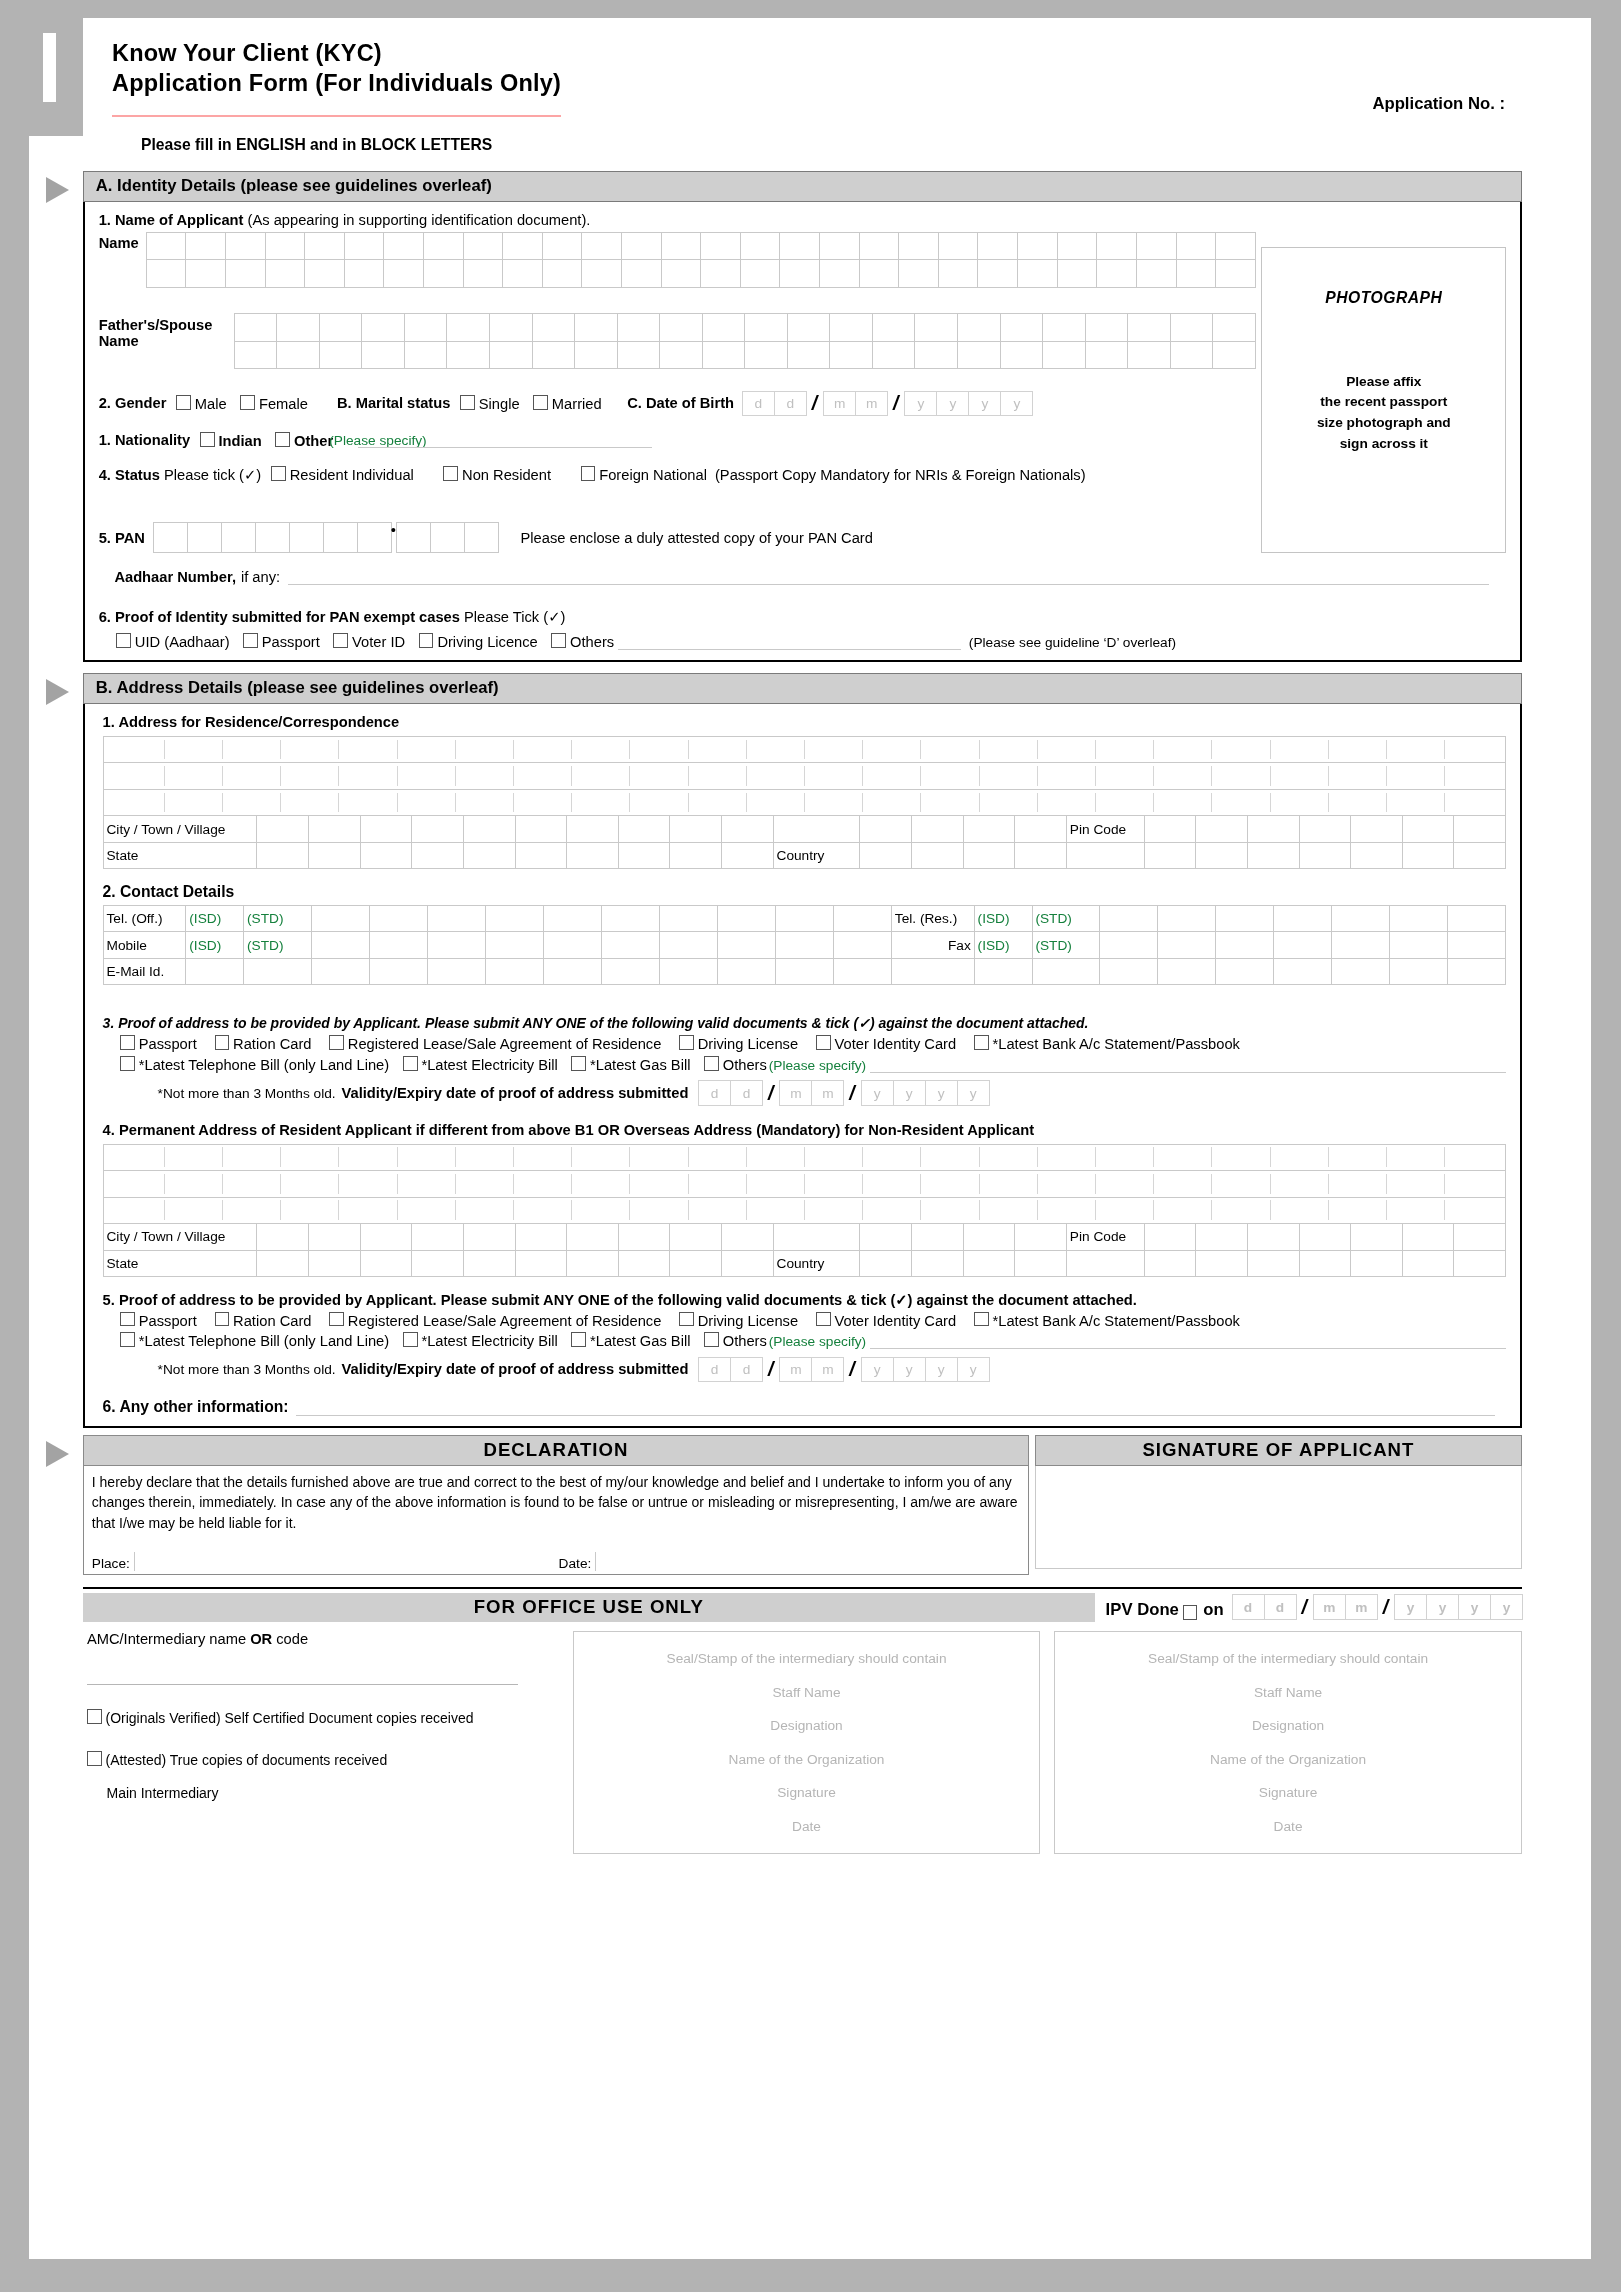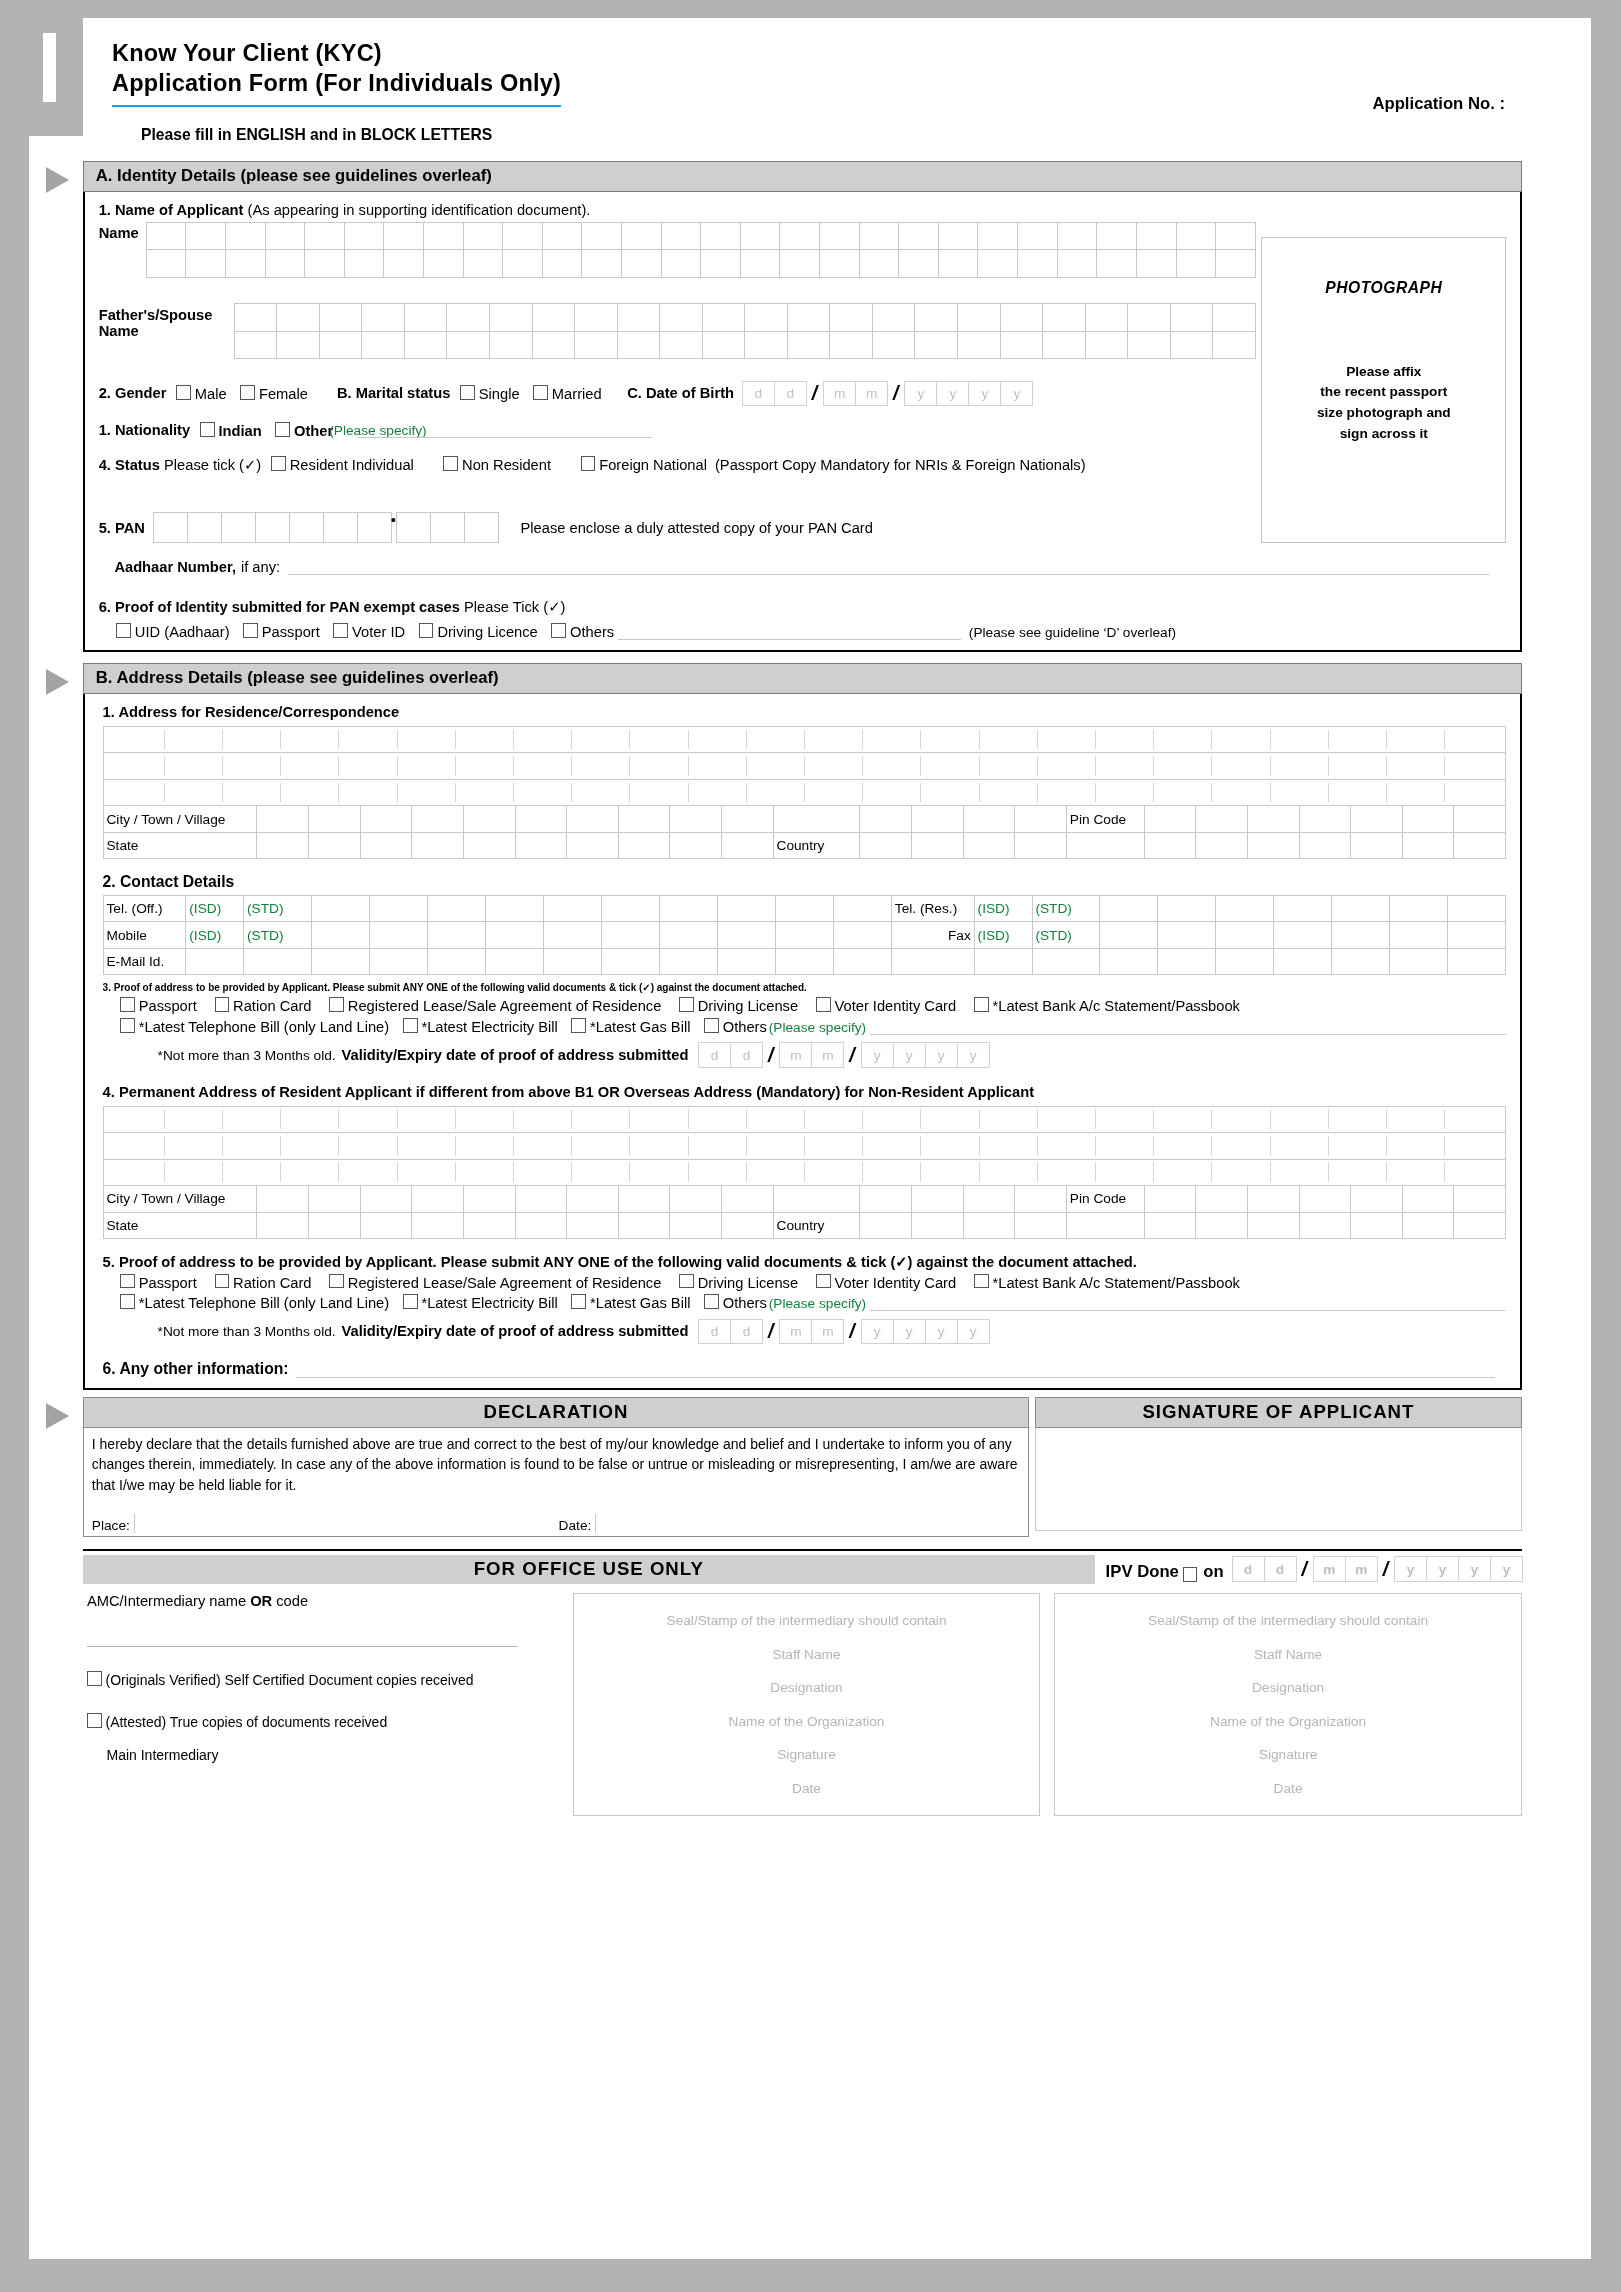--- a/index.html
+++ b/index.html
@@ -23,21 +23,21 @@
   .corner-mark:after{
     content:"";position:absolute;left:13.7px;top:15.7px;width:13.7px;height:69px;background:#fff;
   }
   .inner{
     position:absolute;left:54px;top:0;width:1508px;
   }
   
   .title-wrap{padding:21.6px 0 0 29px;}
   .title-l1{font-size:23.5px;font-weight:bold;letter-spacing:0.2px;line-height:1.25;}
   .title-l2{font-size:23.5px;font-weight:bold;letter-spacing:0.2px;line-height:1.25;
-            border-bottom:2px solid #0ea5e9;display:inline-block;padding-bottom:7px;}
+            border-bottom:2px solid #fca5a5;display:inline-block;padding-bottom:17px;}
   .appno{position:absolute;right:86px;top:76px;font-size:16.7px;font-weight:bold;}
   .blockletters{font-size:15.7px;font-weight:bold;margin:18.6px 0 0 29px;}
 
   
   .secbar{
     background:#cfcfcf;border:1px solid #7a7a7a;border-bottom:1px solid #7a7a7a;
     font-size:16.7px;font-weight:bold;padding:3.9px 0 4.9px 11.8px;
   }
   .arrow{
     position:absolute;left:-37px;width:0;height:0;
@@ -556,21 +556,21 @@
                 <td></td>
                 <td></td>
                 <td></td>
                 <td></td>
                 <td></td>
                 <td></td>
           </tr>
         </tbody>
           </table>
 
-        <div class="b" style="font-size:10px;margin-top:7px;">3. Proof of address to be provided by Applicant. Please submit ANY ONE of the following valid documents &amp;  tick (✓) against the document attached.</div>
+        <div class="b" style="font-size:14px;margin-top:30px;font-style:italic;">3. Proof of address to be provided by Applicant. Please submit ANY ONE of the following valid documents &amp;  tick (✓) against the document attached.</div>
         <div style="font-size:14.7px;margin-top:3.9px;white-space:nowrap;">
           <span class="chk-item" style="margin-left:17.6px;"><span class="cb"></span><span>Passport</span></span>
           <span class="chk-item"><span class="cb"></span><span>Ration Card</span></span>
           <span class="chk-item"><span class="cb"></span><span>Registered Lease/Sale Agreement of Residence</span></span>
           <span class="chk-item"><span class="cb"></span><span>Driving License</span></span>
           <span class="chk-item"><span class="cb"></span><span>Voter Identity Card</span></span>
           <span class="chk-item" style="margin-right:0;"><span class="cb"></span><span>*Latest Bank A/c Statement/Passbook</span></span>
         </div>
         <div style="font-size:14.7px;margin-top:3.9px;display:flex;align-items:flex-end;white-space:nowrap;">
           <span class="chk-item" style="margin-left:17.6px;"><span class="cb"></span><span>*Latest Telephone Bill (only Land Line)</span></span>

